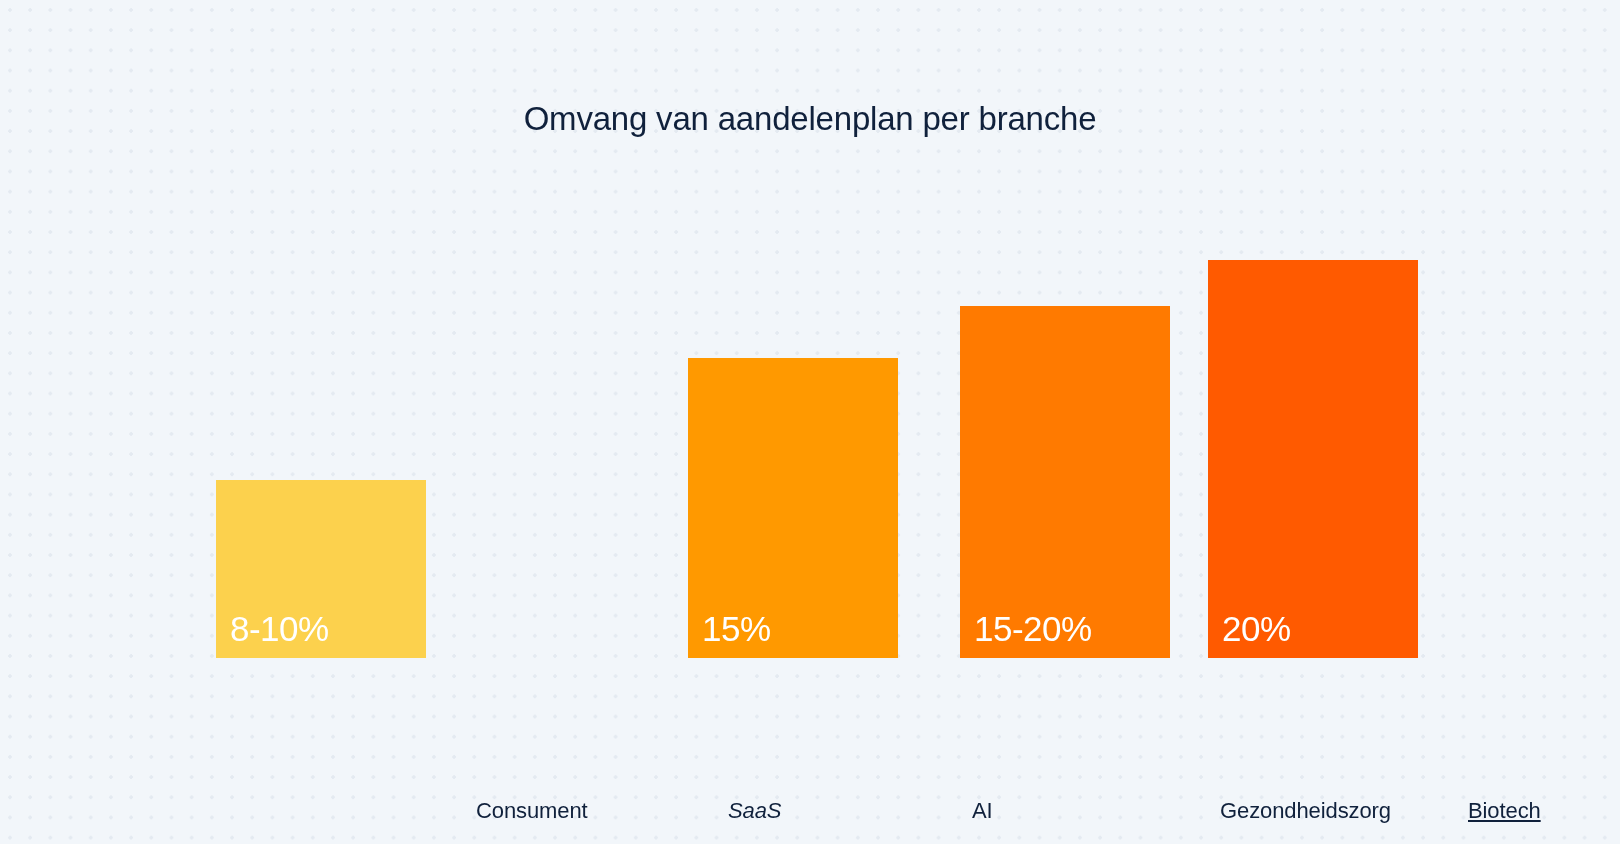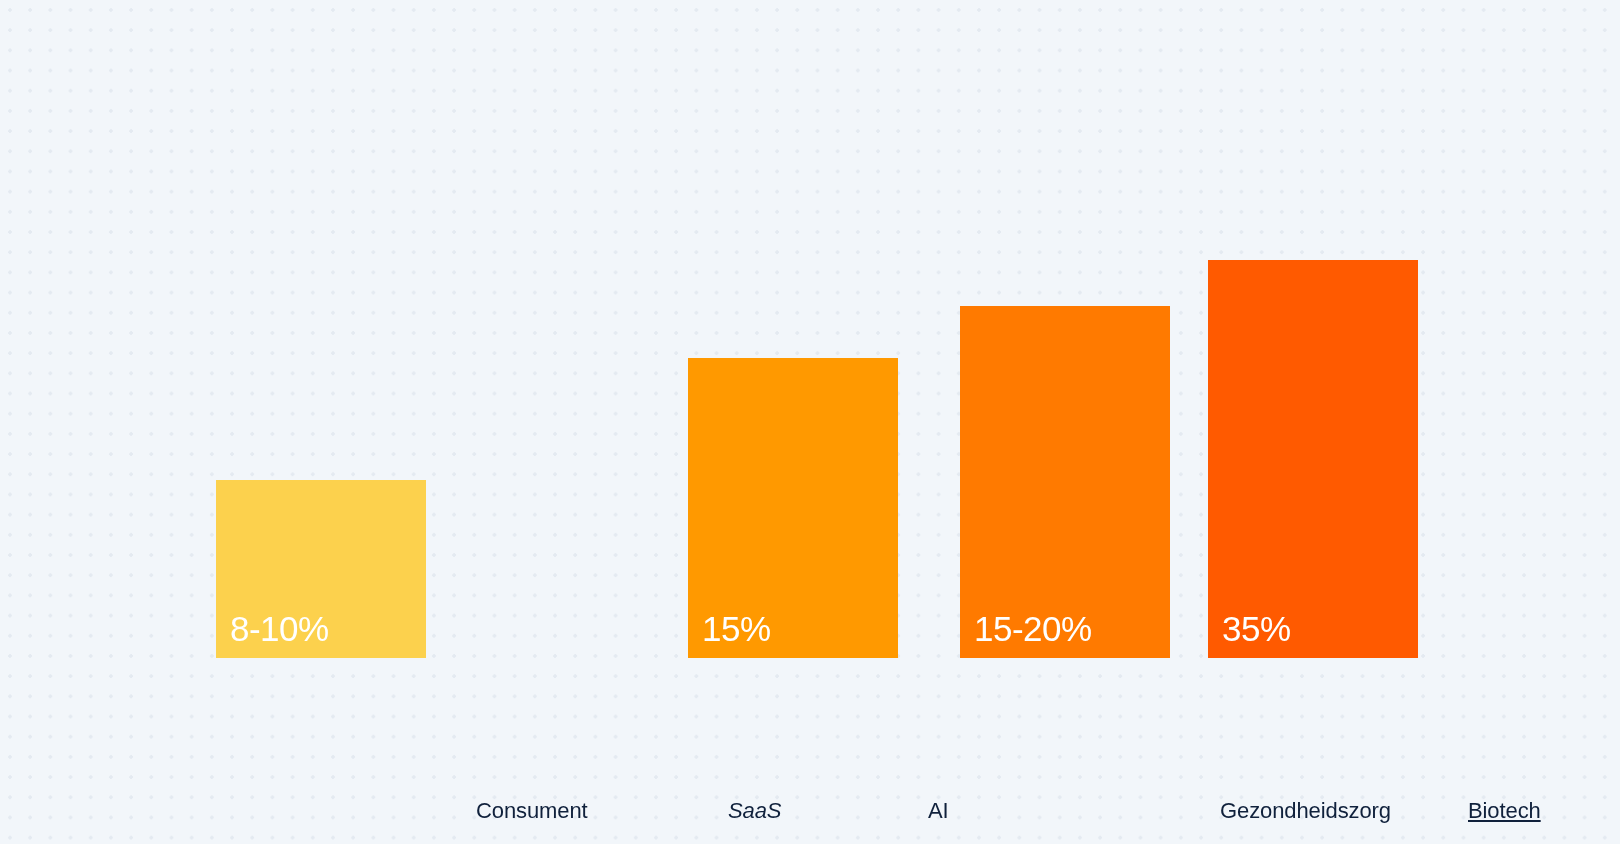--- a/index.html
+++ b/index.html
@@ -80,47 +80,48 @@
     letter-spacing: -0.1px;
     line-height: 1;
     margin-left: 44px;
   }
 </style>
 </head>
 <body>
 
 <div id="chart-canvas">
 
+  <div id="chart-title">Omvang van aandelenplan per branche</div>
 
   <div id="plot-area">
 
     <div class="bar-group" style="left:0px;">
       <div class="bar-rect" style="height:178px;background:#fcd14d;">
         <span class="bar-value">8-10%</span>
       </div>
     </div>
     <div class="bar-category" style="left:216px;">Consument</div>
 
     <div class="bar-category" style="left:468px;font-style:italic;">SaaS</div>
 
     <div class="bar-group" style="left:472px;">
       <div class="bar-rect" style="height:300px;background:#ff9900;">
         <span class="bar-value">15%</span>
       </div>
     </div>
-    <div class="bar-category" style="left:668px;">AI</div>
+    <div class="bar-category" style="left:712px;">AI</div>
 
     <div class="bar-group" style="left:744px;">
       <div class="bar-rect" style="height:352px;background:#ff7a00;">
         <span class="bar-value">15-20%</span>
       </div>
     </div>
     <div class="bar-category" style="left:960px;">Gezondheidszorg</div>
 
     <div class="bar-group" style="left:992px;">
       <div class="bar-rect" style="height:398px;background:#ff5a00;">
-        <span class="bar-value">35%</span>
+        <span class="bar-value">20%</span>
       </div>
     </div>
     <div class="bar-category" style="left:1208px;text-decoration:underline;">Biotech</div>
 
   </div>
 </div>
 
 </body></html>

